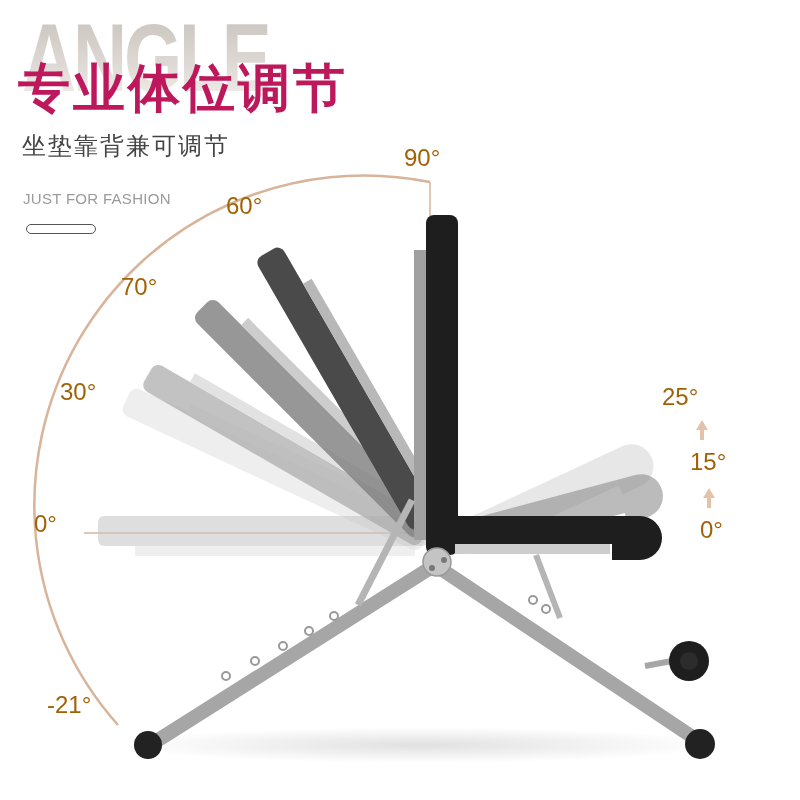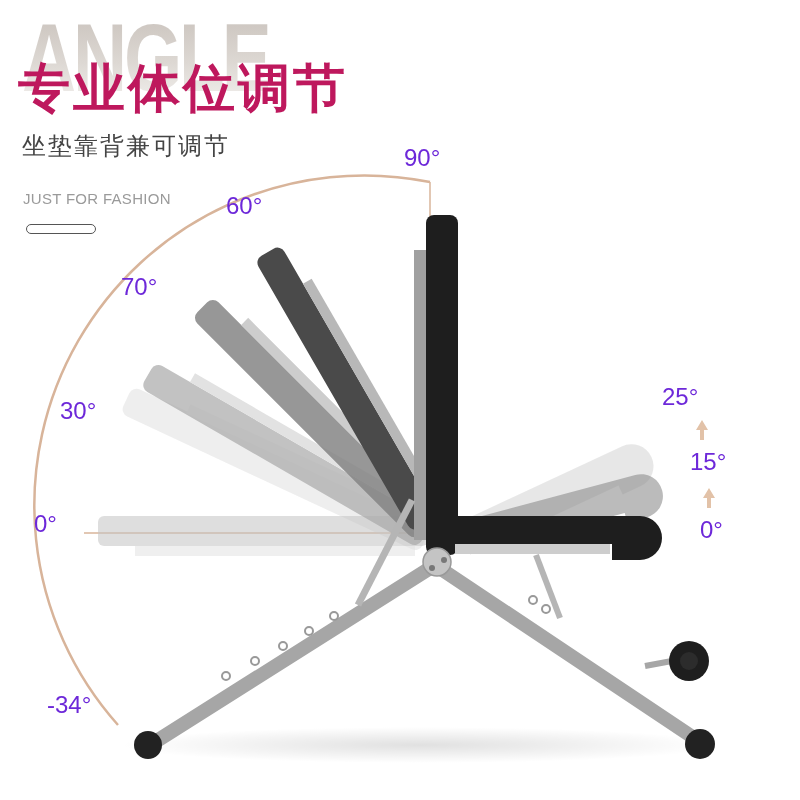--- a/index.html
+++ b/index.html
@@ -31,21 +31,21 @@
       position: absolute; left: 23px; top: 190px;
       font-family: Liberation Sans, sans-serif;
       font-size: 15px; color: #9a9a9a; letter-spacing: 0.3px;
     }
     .pill {
       position: absolute; left: 26px; top: 224px;
       width: 68px; height: 8px; border: 1.5px solid #555; border-radius: 6px;
     }
     .angle-label {
       position: absolute; font-family: "Liberation Sans", sans-serif;
-      font-size: 24px; color: #6d28d9; line-height: 1; text-align: center;
+      font-size: 24px; color: #a16207; line-height: 1; text-align: center;
     }
     svg.art { position: absolute; left: 0; top: 0; }
   </style>
 </head>
 <body>
 
 <div class="watermark">ANGLE</div>
 <div class="title">专业体位调节</div>
 <div class="subtitle">坐垫靠背兼可调节</div>
 <div class="tagline">JUST FOR FASHION</div>
@@ -148,18 +148,18 @@
     <path d="M702 420 l-6 10 h4 v10 h4 v-10 h4 z"></path>
   </g>
   <g fill="#e2c2a8">
     <path d="M709 488 l-6 10 h4 v10 h4 v-10 h4 z"></path>
   </g>
 </svg>
 
 <div class="angle-label" style="left:404px;top:146px">90°</div>
 <div class="angle-label" style="left:226px;top:194px">60°</div>
 <div class="angle-label" style="left:121px;top:275px">70°</div>
-<div class="angle-label" style="left:60px;top:399px">30°</div>
+<div class="angle-label" style="left:60px;top:380px">30°</div>
 <div class="angle-label" style="left:34px;top:512px">0°</div>
-<div class="angle-label" style="left:47px;top:693px">-34°</div>
+<div class="angle-label" style="left:47px;top:693px">-21°</div>
 <div class="angle-label" style="left:662px;top:385px">25°</div>
 <div class="angle-label" style="left:690px;top:450px">15°</div>
 <div class="angle-label" style="left:700px;top:518px">0°</div>
 
 </body></html>

